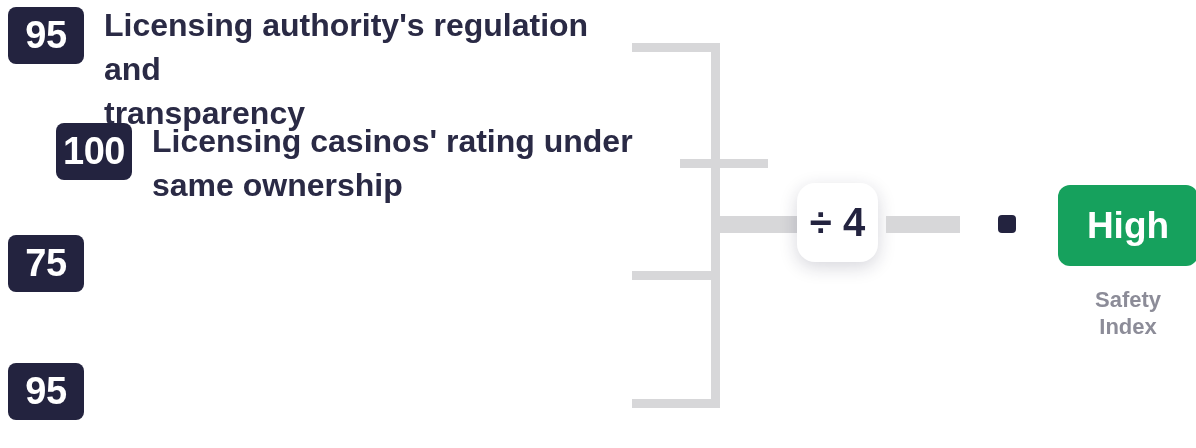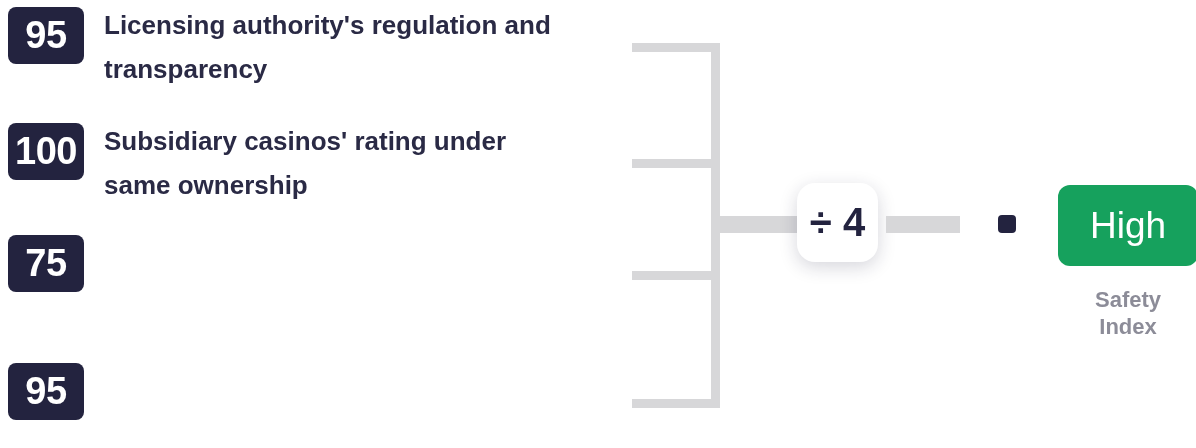--- a/index.html
+++ b/index.html
@@ -16,21 +16,21 @@
     overflow: hidden;
   }
   
   .row {
     position: absolute;
     left: 0;
     width: 760px;
     height: 88px;
   }
   .row.r1 { top: 3px; }
-  .row.r2 { top: 119px; }
+  .row.r2 { top: 119px; margin-left: 48px; }
   .row.r3 { top: 231px; }
   .row.r4 { top: 359px; }
   .score-box {
     position: absolute;
     left: 8px;
     top: 4px;
     width: 76px;
     height: 57px;
     background: #23233F;
     border-radius: 8px;
@@ -43,21 +43,21 @@
     font-size: 38px;
     font-weight: 700;
     letter-spacing: -0.5px;
   }
   .criterion-label {
     position: absolute;
     left: 104px;
     top: 0;
     width: 525px;
     color: #2A2A45;
-    font-size: 26px;
+    font-size: 32px;
     line-height: 44px;
     font-weight: 600;
     white-space: pre-line;
     filter: blur(0.5px);
   }
   .stub-line {
     position: absolute;
     left: 632px;
     top: 40px;
     width: 88px;
@@ -125,21 +125,21 @@
     height: 81px;
     background: #16A15D;
     border-radius: 12px;
     display: flex;
     align-items: center;
     justify-content: center;
   }
   .result-badge .badge-label {
     color: #ffffff;
     font-size: 37px;
-    font-weight: 400;
+    font-weight: 700;
   }
   .caption {
     position: absolute;
     left: 1058px;
     top: 286px;
     width: 140px;
     text-align: center;
     color: #8C8C98;
     font-size: 22px;
     line-height: 27px;
@@ -159,21 +159,21 @@
     </div>
     <div class="criterion-label">Licensing authority's regulation and
 transparency</div>
     <div class="stub-line"></div>
   </div>
 
   <div class="row r2">
     <div class="score-box">
       <span class="score">100</span>
     </div>
-    <div class="criterion-label">Subsidiary casinos' rating under
+    <div class="criterion-label">Licensing casinos' rating under
 same ownership</div>
     <div class="stub-line"></div>
   </div>
 
   <div class="row r3">
     <div class="score-box">
       <span class="score">75</span>
     </div>
     <div class="stub-line"></div>
   </div>

